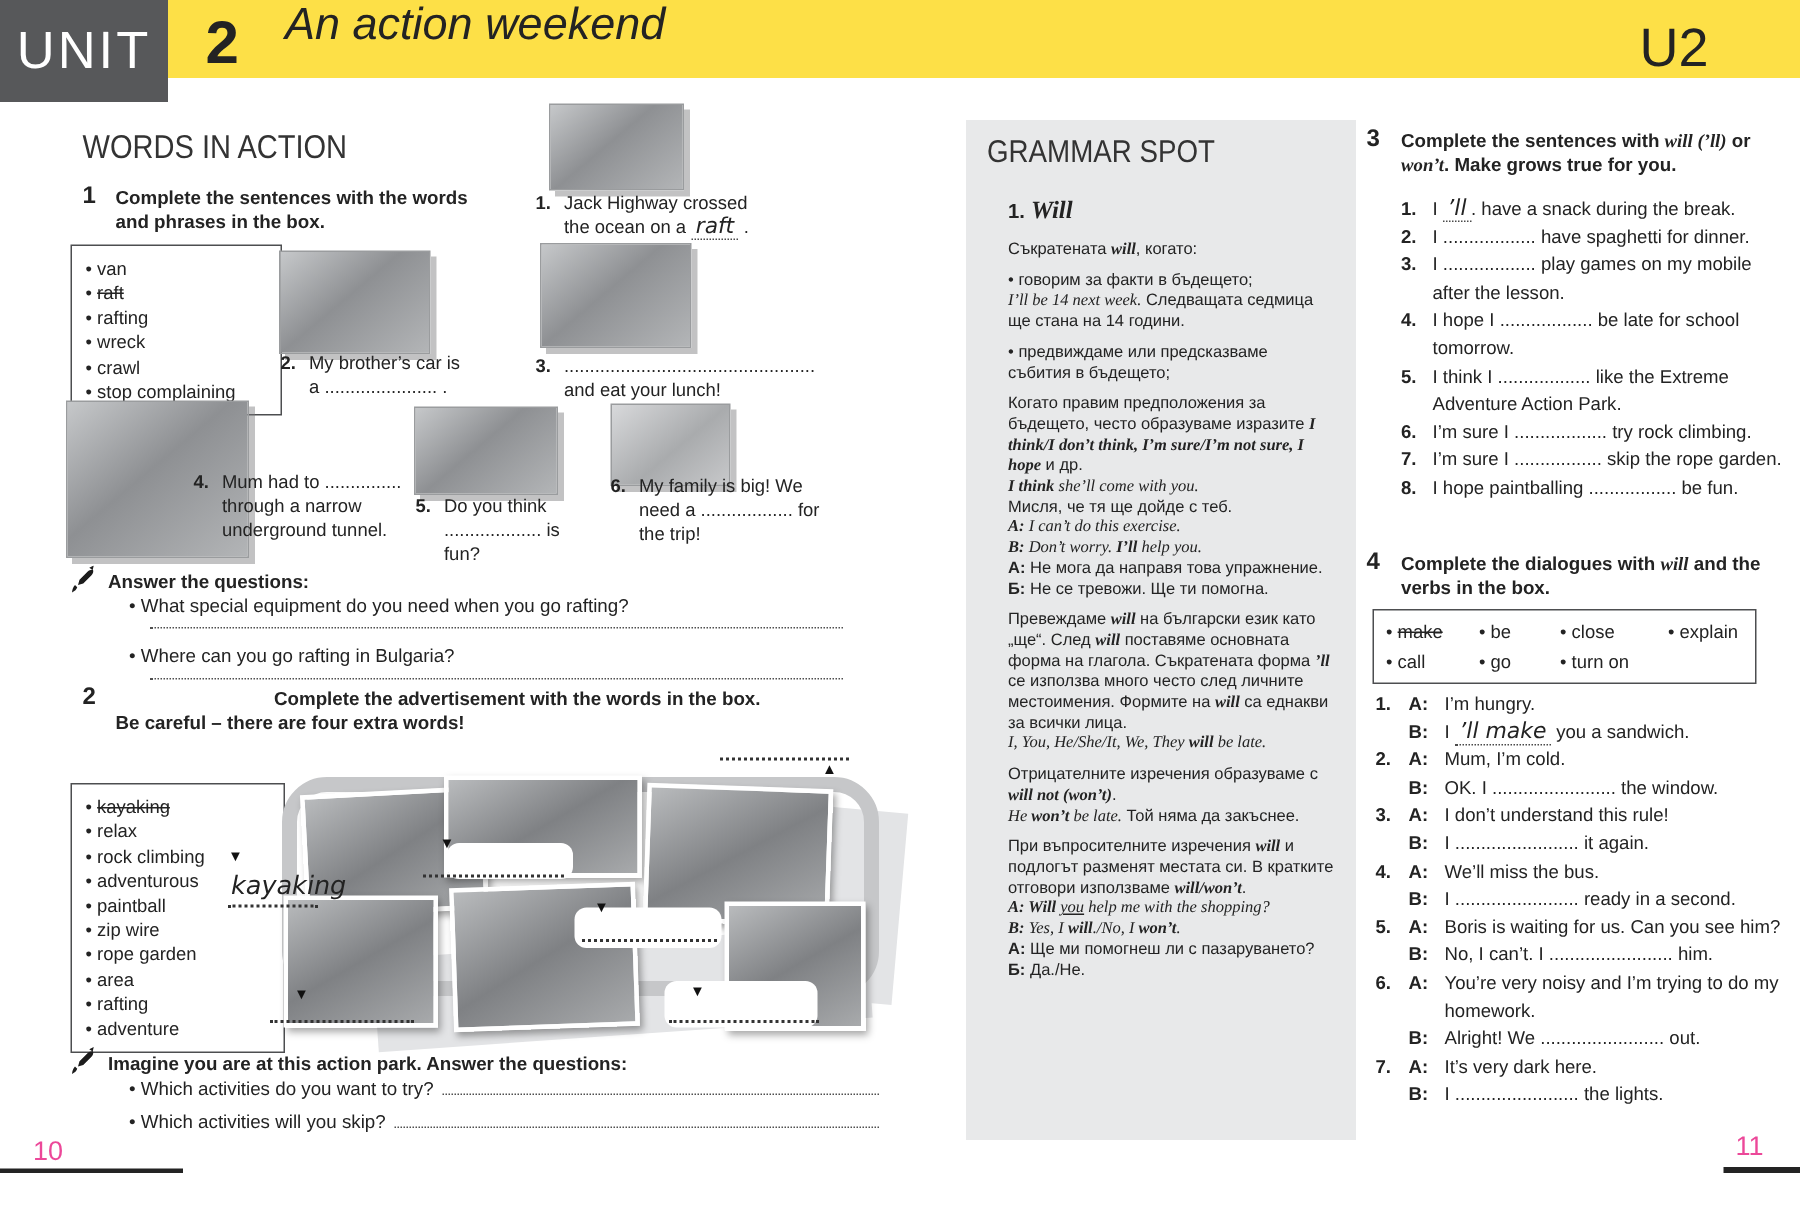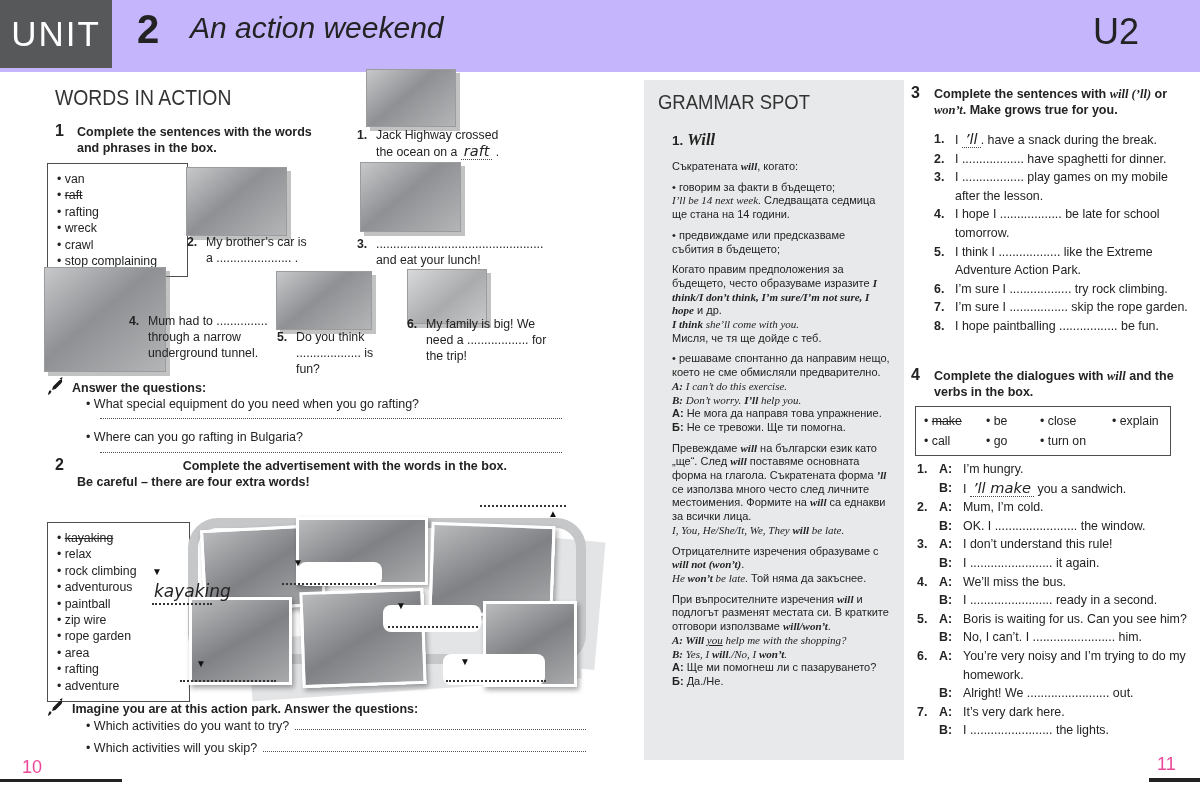--- a/index.html
+++ b/index.html
@@ -1,24 +1,24 @@
 <!DOCTYPE html>
 <html><head>
 <meta charset="utf-8">
 <style>
   html,body{margin:0;padding:0;}
   body{width:1200px;height:807px;position:relative;overflow:hidden;background:#fff;
        font-family:"Liberation Sans",sans-serif;color:#232323;}
   
-  .hdr{position:absolute;left:0;top:0;width:1200px;height:72px;background:#c4b5fd;}
+  .hdr{position:absolute;left:0;top:0;width:1200px;height:52px;background:#fde047;}
   .unit-box{position:absolute;left:0;top:0;width:112px;height:68px;background:#57585a;
             color:#fff;display:flex;align-items:center;justify-content:center;
             font-size:35px;letter-spacing:2px;}
   .unit-num{position:absolute;left:137px;top:7px;font-size:40px;font-weight:bold;color:#232323;}
-  .unit-title{position:absolute;left:190px;top:11px;font-size:30px;font-style:italic;color:#232323;}
+  .unit-title{position:absolute;left:190px;top:0;font-size:30px;font-style:italic;color:#232323;}
   .unit-code{position:absolute;left:1093px;top:11px;font-size:36px;color:#232323;}
   
   .abs{position:absolute;}
   .sec-title{font-size:22px;color:#333;transform:scaleX(.88);transform-origin:left center;white-space:nowrap;}
   .exnum{font-size:16px;font-weight:bold;}
   .instr{font-size:12.5px;font-weight:bold;line-height:16px;}
   .wordbox{border:1.5px solid #4d4e50;background:#fff;padding:7px 8px 7px 9px;font-size:12.3px;line-height:16.4px;}
   .wordbox ul{margin:0;padding:0;list-style:none;}
   .wordbox li::before{content:"•  ";}
   .struck{text-decoration:line-through;}
@@ -215,21 +215,20 @@
     <span class="rn">1.</span><span class="rt">Will</span>
   </div>
   <div class="gblocks">
       <div class="gblock gap"><span class="s-n">Съкратената </span><span class="s-b">will</span><span class="s-n">, когато:</span></div>
       <div class="gblock bullet gap"><span class="s-n">говорим за факти в бъдещето;</span></div>
       <div class="gblock"><span class="s-e">I’ll be 14 next week.</span><span class="s-n"> Следващата седмица ще стана на 14 години.</span></div>
       <div class="gblock bullet gap"><span class="s-n">предвиждаме или предсказваме събития в бъдещето;</span></div>
       <div class="gblock gap"><span class="s-n">Когато правим предположения за бъдещето, често образуваме изразите </span><span class="s-b">I think/I don’t think, I’m sure/I’m not sure, I hope</span><span class="s-n"> и др.</span></div>
       <div class="gblock"><span class="s-b">I think</span><span class="s-e"> she’ll come with you.</span></div>
       <div class="gblock"><span class="s-n">Мисля, че тя ще дойде с теб.</span></div>
-      <div class="gblock bullet gap"><span class="s-n">решаваме спонтанно да направим нещо, което не сме обмисляли предварително.</span></div>
       <div class="gblock"><span class="s-b">A: </span><span class="s-e">I can’t do this exercise.</span></div>
       <div class="gblock"><span class="s-b">B: </span><span class="s-e">Don’t worry. </span><span class="s-b">I’ll</span><span class="s-e"> help you.</span></div>
       <div class="gblock"><span class="s-sb">А: </span><span class="s-n">Не мога да направя това упражнение.</span></div>
       <div class="gblock"><span class="s-sb">Б: </span><span class="s-n">Не се тревожи. Ще ти помогна.</span></div>
       <div class="gblock gap"><span class="s-n">Превеждаме </span><span class="s-b">will</span><span class="s-n"> на български език като „ще“. След </span><span class="s-b">will</span><span class="s-n"> поставяме основната форма на глагола. Съкратената форма </span><span class="s-b">’ll</span><span class="s-n"> се използва много често след личните местоимения. Формите на </span><span class="s-b">will</span><span class="s-n"> са еднакви за всички лица.</span></div>
       <div class="gblock"><span class="s-e">I, You, He/She/It, We, They </span><span class="s-b">will</span><span class="s-e"> be late.</span></div>
       <div class="gblock gap"><span class="s-n">Отрицателните изречения образуваме с </span><span class="s-b">will not (won’t)</span><span class="s-n">.</span></div>
       <div class="gblock"><span class="s-e">He </span><span class="s-b">won’t</span><span class="s-e"> be late.</span><span class="s-n"> Той няма да закъснее.</span></div>
       <div class="gblock gap"><span class="s-n">При въпросителните изречения </span><span class="s-b">will</span><span class="s-n"> и подлогът разменят местата си. В кратките отговори използваме </span><span class="s-b">will/won’t</span><span class="s-n">.</span></div>
       <div class="gblock"><span class="s-b">A: Will </span><span class="s-eu">you</span><span class="s-e"> help me with the shopping?</span></div>

